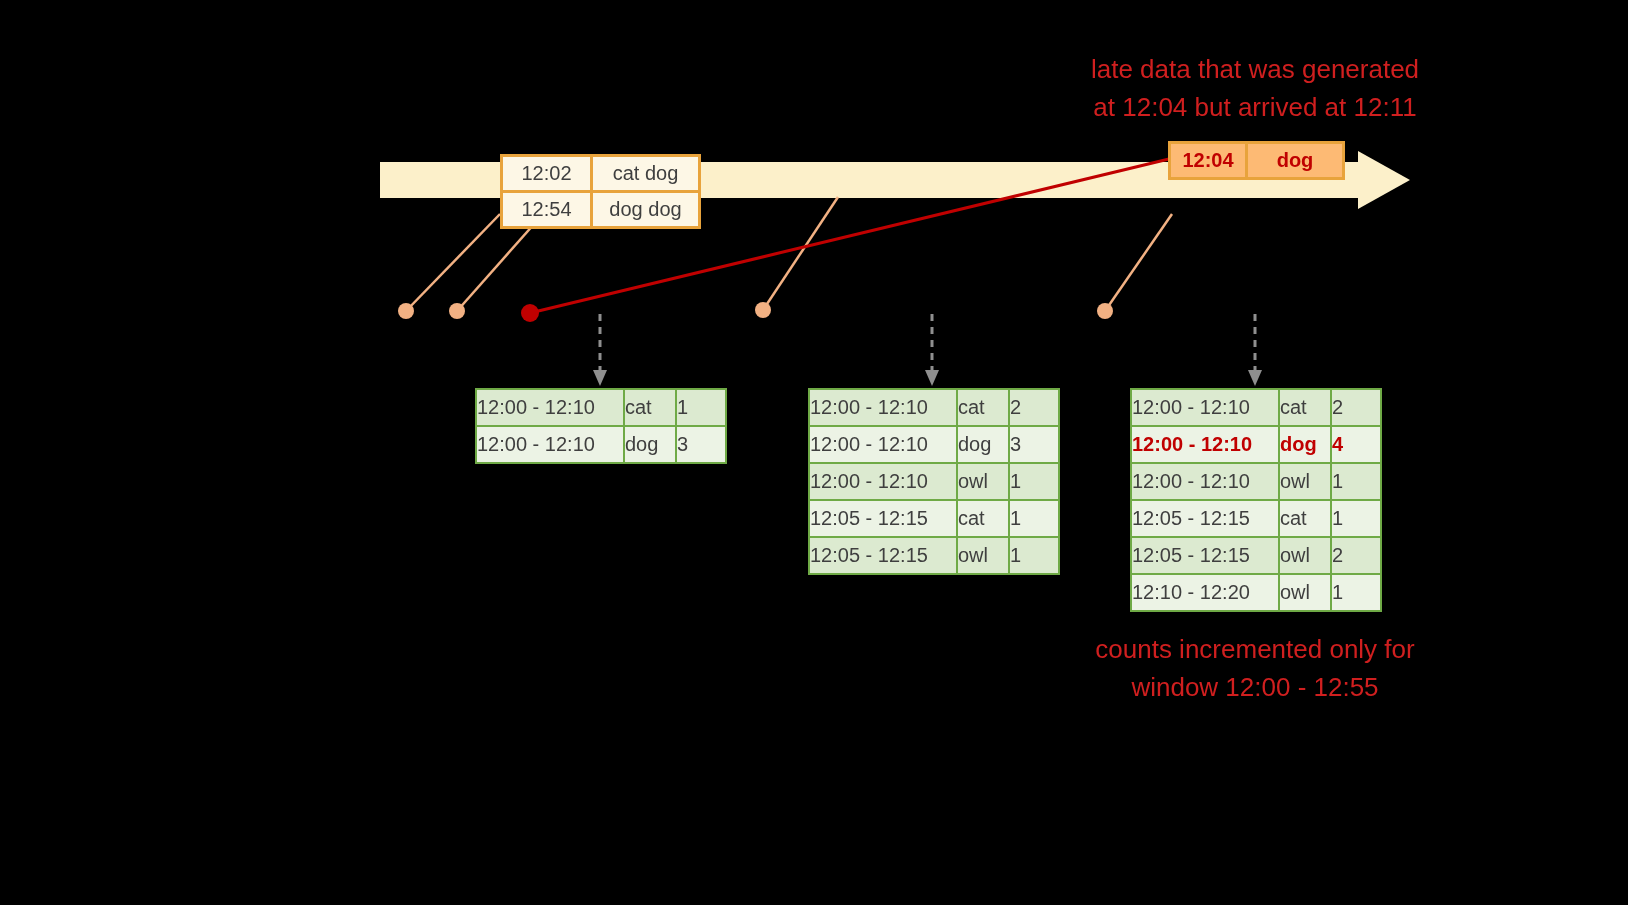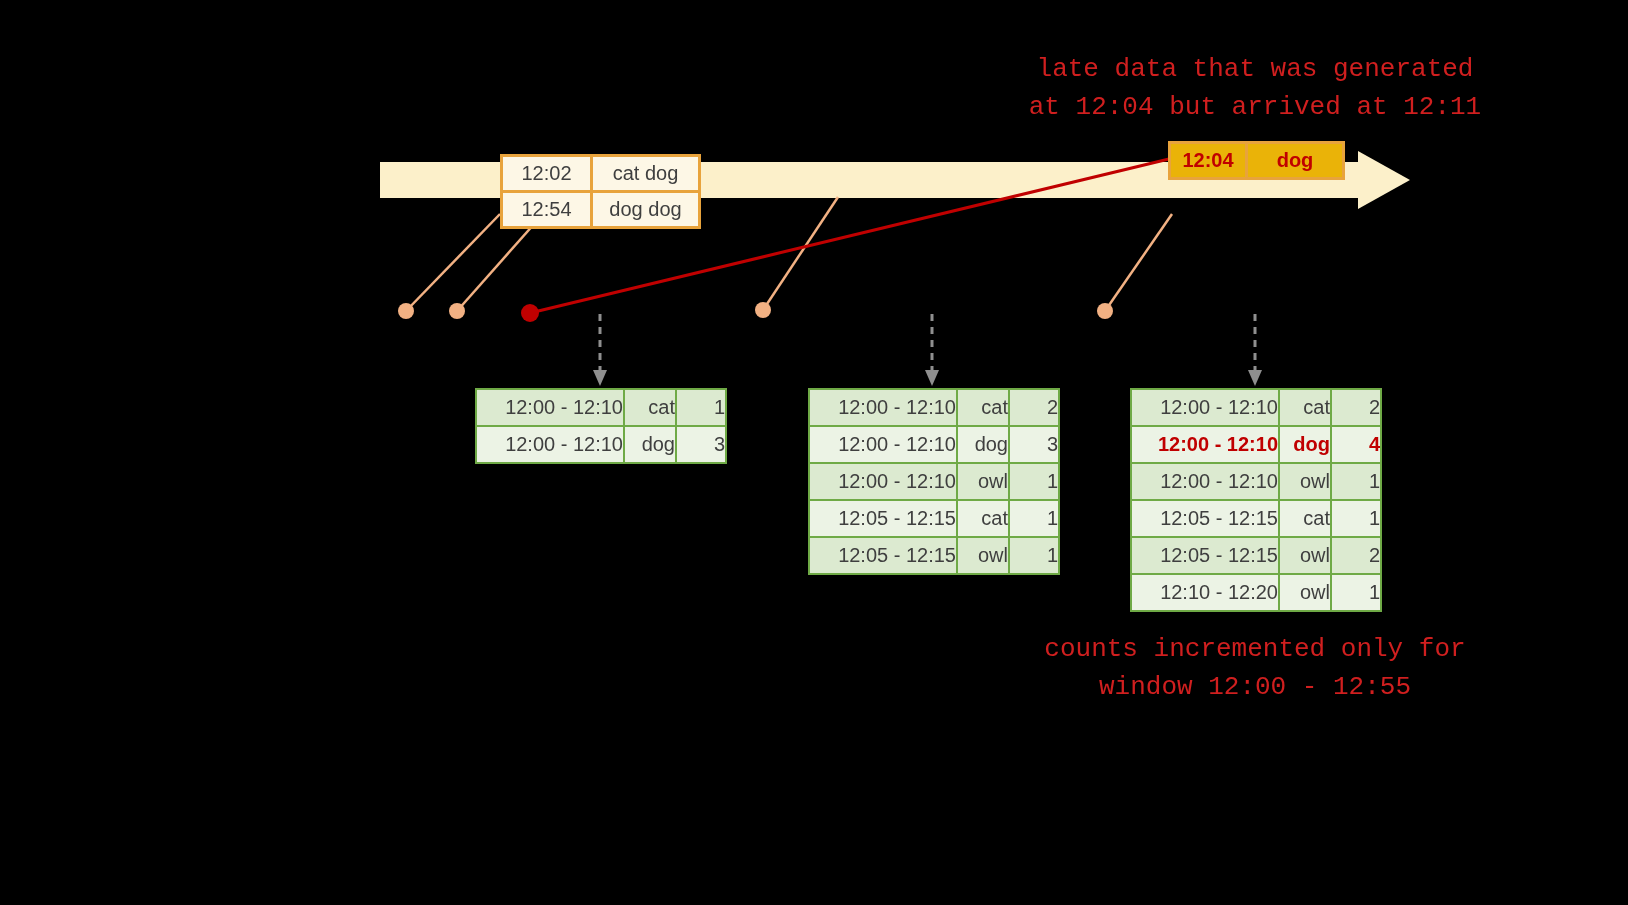--- a/index.html
+++ b/index.html
@@ -19,47 +19,46 @@
     border: 3px solid #e8a33c;
     background: #fdf7e6;
     color: #3f3f3f;
     text-align: center;
     font-size: 20px;
     height: 36px;
     overflow: hidden;
     white-space: nowrap;
   }
   .event-box td.late {
-    background: #eab308;
+    background: #fdba74;
     color: #c00000;
     font-weight: bold;
   }
 
   
   .result-table td {
     border: 2px solid #6faa46;
     color: #3f3f3f;
-    text-align: right;
+    text-align: left;
     font-size: 20px;
     height: 37px;
     overflow: hidden;
     white-space: nowrap;
   }
   .result-table tr:nth-child(odd) td { background: #dcead0; }
   .result-table tr:nth-child(even) td { background: #ecf3e5; }
   .result-table tr.late-row td { color: #c00000; font-weight: bold; }
 
   .annotation {
     position: absolute;
     color: #d01f1f;
     font-size: 26px;
     line-height: 38px;
     text-align: center;
     z-index: 2;
-    font-family: Liberation Mono, monospace;
   }
   .annotation-top { left: 1015px; top: 50px; width: 480px; }
   .annotation-bottom { left: 1015px; top: 630px; width: 480px; }
 </style>
 </head>
 <body>
 
 <div class="canvas">
 
   <svg class="overlay" width="1628" height="905" viewBox="0 0 1628 905">

